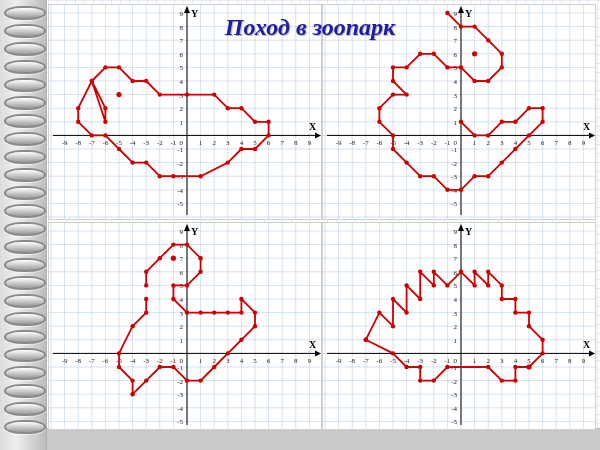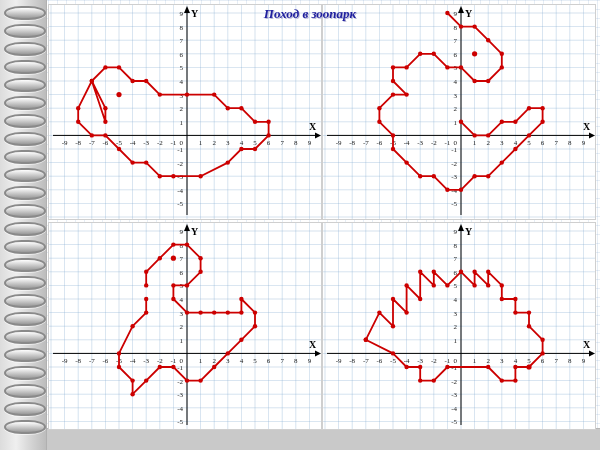--- a/index.html
+++ b/index.html
@@ -63,28 +63,28 @@
     top: 428px;
     width: 570px;
     height: 22px;
     background: #c9c9c9;
     border-top: 1px solid #b5b5b5;
   }
   
   .title {
     position: absolute;
     left: 185px;
-    top: 6px;
+    top: 14px;
     width: 250px;
     text-align: center;
     color: #1f1f9e;
     font-family: "Liberation Serif", serif;
     font-weight: bold;
     font-style: italic;
-    font-size: 13px;
+    font-size: 24px;
     text-shadow: 1px 1px 0 #b9b9d8;
     z-index: 30;
     white-space: nowrap;
   }
   
   .panel {
     position: absolute;
     background: #ffffff;
     border: 1px solid #cfcfcf;
     overflow: hidden;

